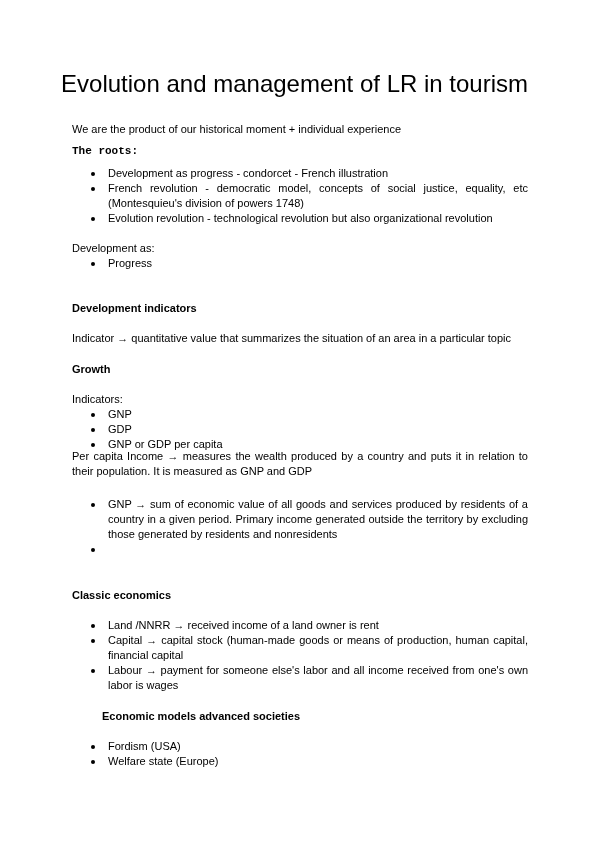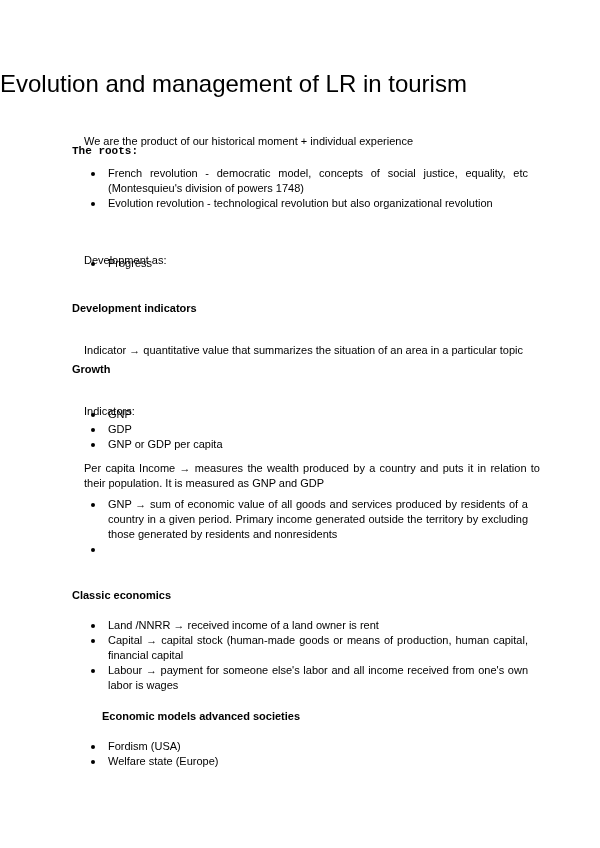--- a/index.html
+++ b/index.html
@@ -3,42 +3,43 @@
   <meta charset="utf-8">
   <style>
     html, body { margin: 0; padding: 0; background: #ffffff; }
     body {
       width: 600px; height: 848px; overflow: hidden; position: relative;
       font-family: "Liberation Sans", sans-serif; color: #000;
     }
     .page { position: absolute; left: 72px; top: 0; width: 456px; }
     .title {
       position: absolute; left: -72px; width: 528px; top: 70px;
-      text-align: left; font-size: 24px; font-weight: normal; letter-spacing: 0;
+      text-align: right; font-size: 24px; font-weight: normal; letter-spacing: 0;
       margin: 0;
     }
-    .p { position: absolute; left: 0; width: 456px; font-size: 11px; line-height: 15px; margin: 12px; }
+    .p { position: absolute; left: 0; width: 456px; font-size: 11px; line-height: 15px; margin: 0; }
     .h { position: absolute; left: 0; font-size: 11px; font-weight: bold; margin: 0; line-height: 15px; }
     ul { position: absolute; left: 0; width: 456px; margin: 0; padding: 0; list-style: none; }
     li { position: relative; padding-left: 36px; font-size: 11px; line-height: 15px; text-align: justify; }
     li .dot {
       position: absolute; left: 19px; top: 6px; width: 4px; height: 4px; border-radius: 50%; background: #000;
     }
     .just { text-align: justify; }
   </style>
 </head>
 <body>
 
 <div class="page">
   <h1 class="title">Evolution and management of LR in tourism</h1>
 
   <p class="p" style="top:122px;">We are the product of our historical moment + individual experience</p>
 
   <p class="h" style="top:144px;font-family:Liberation Mono, monospace;">The roots:</p>
   <ul style="top:166px;">
+    <li><span class="dot"></span><span>Development as progress - condorcet - French illustration</span></li>
     <li><span class="dot"></span><span>French revolution - democratic model, concepts of social justice, equality, etc (Montesquieu's division of powers 1748)</span></li>
     <li><span class="dot"></span><span>Evolution revolution - technological revolution but also organizational revolution</span></li>
   </ul>
 
   <p class="p" style="top:241px;">Development as:</p>
   <ul style="top:256px;">
     <li><span class="dot"></span><span>Progress</span></li>
   </ul>
 
   <p class="h" style="top:301px;">Development indicators</p>

